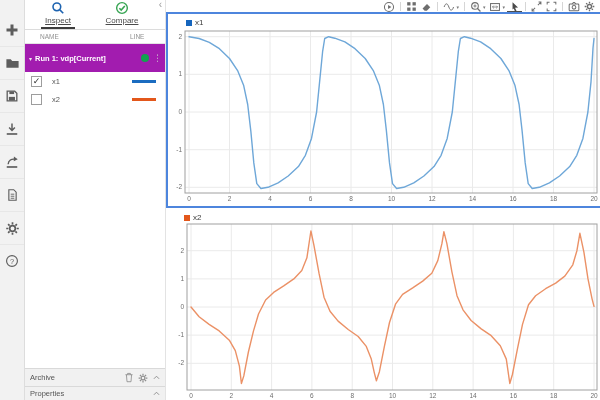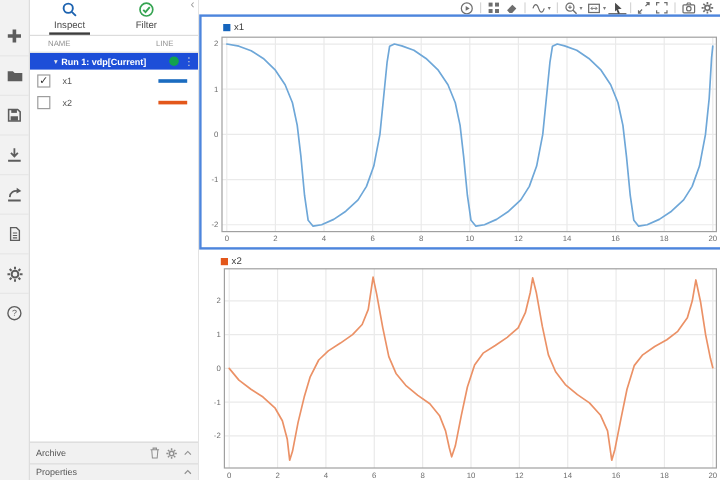--- a/index.html
+++ b/index.html
@@ -12,30 +12,30 @@
   .rail-btn{height:32px;display:flex;align-items:center;justify-content:center;cursor:pointer;border-bottom:1px solid #e7e7e7;}
   .rail-btn:last-child{border-bottom:none;}
   .rail-btn svg{stroke:#5d5d5d;fill:none;}
   .rail-btn .filled{fill:#5d5d5d;stroke:none;}
 
   
   .panel{position:absolute;left:25px;top:0;width:141px;height:400px;background:#fff;
          border-right:1px solid #e3e3e3;box-sizing:border-box;}
   .tabbar{position:relative;height:29px;border-bottom:1px solid #dcdcdc;}
   .tab{position:absolute;top:1px;width:58px;display:flex;flex-direction:column;align-items:center;cursor:pointer;}
-  .tab .tlabel{font-size:8px;color:#4a4a4a;margin-top:1px;}
+  .tab .tlabel{font-size:8px;color:#4a4a4a;margin-top:1px;text-decoration:underline;}
   .tab.active::after{content:"";display:block;width:34px;height:2px;background:#3d3d3d;margin-top:2px;}
   .collapse{position:absolute;right:3px;top:0px;font-size:10px;color:#9a9a9a;cursor:pointer;line-height:10px;}
   .filter{display:block;margin:3px 3px 2px 3px;width:calc(100% - 8px);height:12px;box-sizing:border-box;
           border:1px solid #c9c9c9;font-size:7.5px;padding:0 3px;color:#444;font-family:"Liberation Sans",sans-serif;}
   .filter::placeholder{color:#9a9a9a;}
   .gridhead{position:relative;height:13px;border-bottom:1px solid #e4e4e4;font-size:6.5px;color:#919191;}
   .gridhead .h-name{position:absolute;left:15px;top:3px;}
   .gridhead .h-line{position:absolute;left:105px;top:3px;}
-  .runrow{height:14px;background:#1d4ed8;color:#fff;display:flex;align-items:center;padding:0 3px 0 20px;cursor:pointer;}
+  .runrow{height:28px;background:#a21caf;color:#fff;display:flex;align-items:center;padding:0 3px 0 4px;cursor:pointer;}
   .runrow .tri{font-size:6px;margin-right:3px;color:#e8e8e8;}
   .runrow .rlabel{flex:1;font-size:7.5px;font-weight:bold;white-space:nowrap;overflow:hidden;}
   .runrow .dot{width:8px;height:8px;border-radius:50%;background:#12a24f;margin-right:4px;flex:none;}
   .runrow .kebab{font-size:9px;color:#cfcfcf;line-height:9px;}
   .sig-row{height:18px;display:flex;align-items:center;padding-left:6px;cursor:pointer;}
   .cb{width:9px;height:9px;border:1px solid #9d9d9d;background:#fff;font-size:9px;line-height:9px;color:#2e2e2e;
       display:flex;align-items:center;justify-content:center;flex:none;}
   .sig-label{font-size:7.5px;color:#555;margin-left:10px;}
   .sample{width:24px;height:3px;margin-left:auto;margin-right:9px;flex:none;}
   .bottombar{position:absolute;left:0;right:0;background:#f1f1f1;border-top:1px solid #d9d9d9;
@@ -131,21 +131,21 @@
             <circle cx="6.7" cy="6.7" r="4.4" stroke="#1d63b0" fill="none" stroke-width="1.8"></circle>
             <path d="M10.1 10.1L14 14" stroke="#1d63b0" stroke-width="1.8"></path>
           </svg>
         <span class="tlabel">Inspect</span>
       </div>
       <div class="tab" style="left:68px;">
         <svg width="14" height="14" viewBox="0 0 16 16">
             <circle cx="8" cy="8" r="6.1" stroke="#36a452" fill="none" stroke-width="1.6"></circle>
             <path d="M5 8.3l2.1 2.1L11.2 5.7" stroke="#36a452" fill="none" stroke-width="1.8"></path>
           </svg>
-        <span class="tlabel">Filter</span>
+        <span class="tlabel">Compare</span>
       </div>
       <span class="collapse">‹</span>
     </div>
 
 
     <div class="gridhead">
       <span class="h-name">NAME</span>
       <span class="h-line">LINE</span>
     </div>
 

